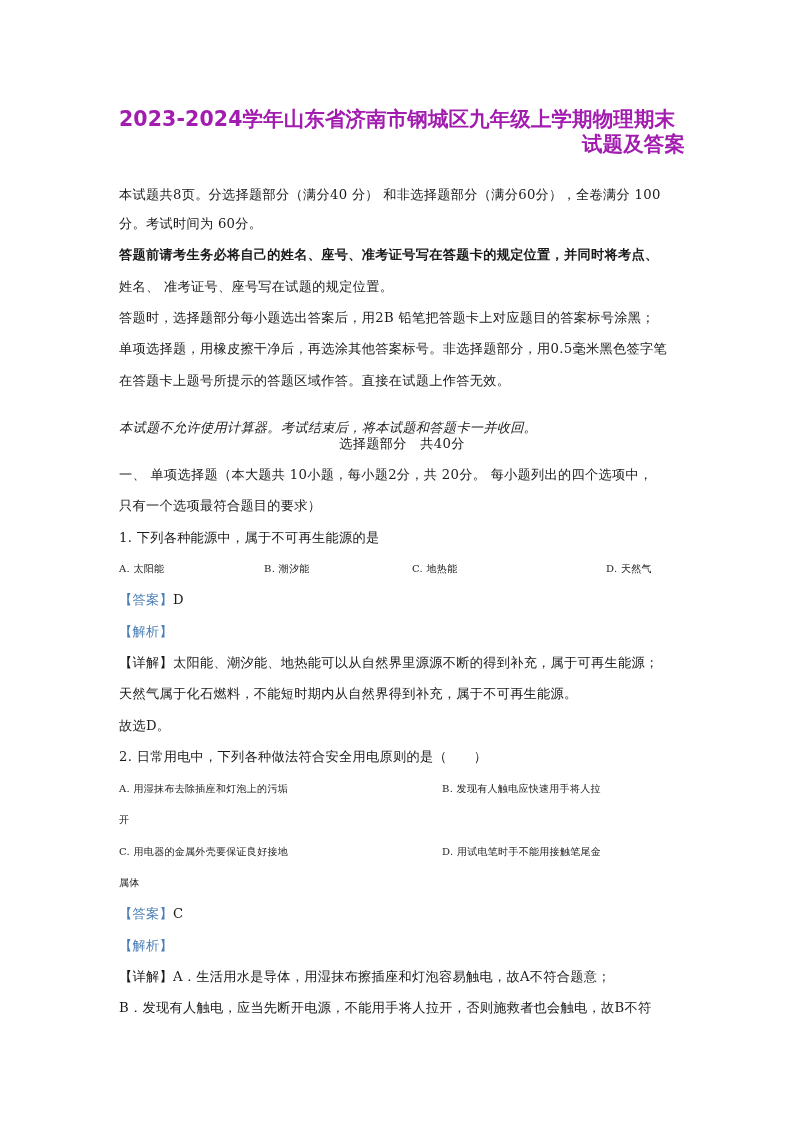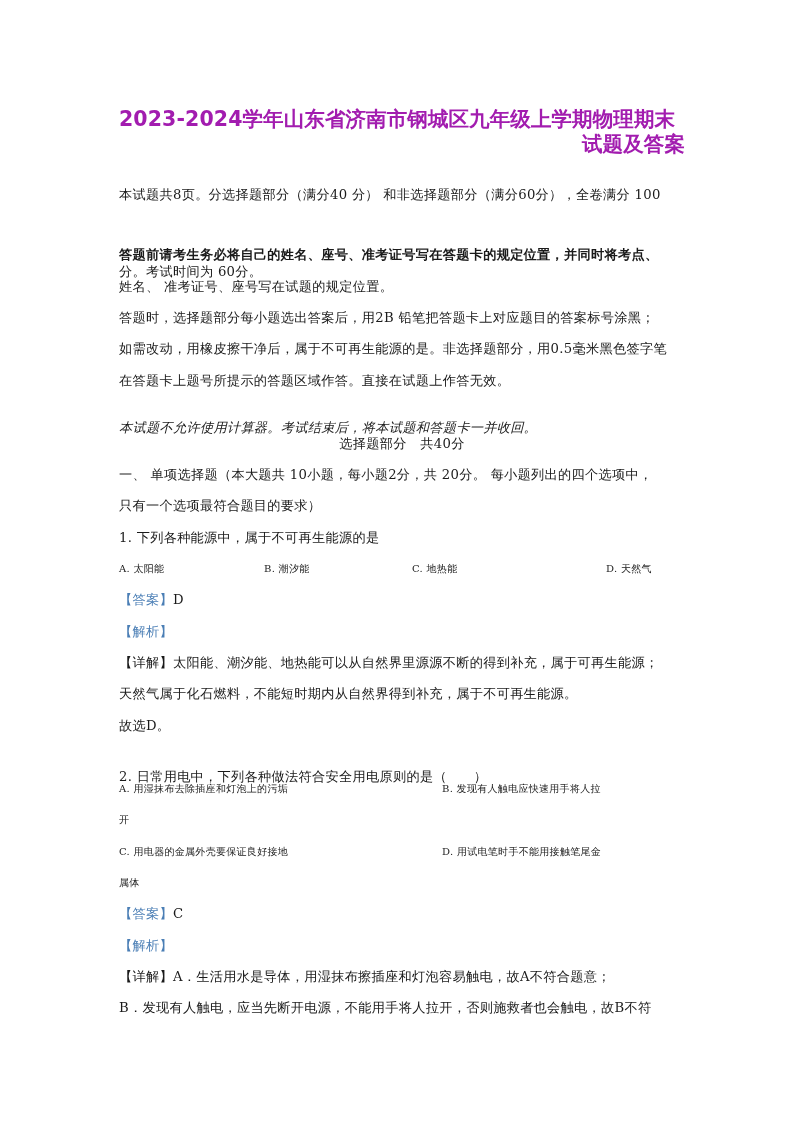--- a/index.html
+++ b/index.html
@@ -14,25 +14,25 @@
   .opt { position: absolute; white-space: nowrap; font-size: 10px; line-height: 18px; letter-spacing: 0.3px; }
 </style>
 </head>
 <body>
 
 <div class="page">
   <div class="title" style="top:105px;">2023-2024学年山东省济南市钢城区九年级上学期物理期末</div>
   <div class="title" style="top:130px;text-align:right;">试题及答案</div>
 
   <div class="line" style="top:186px;">本试题共8页。分选择题部分（满分40 分） 和非选择题部分（满分60分），全卷满分 100</div>
-  <div class="line" style="top:215px;margin-top:48px;">分。考试时间为 60分。</div>
+  <div class="line" style="top:215px;">分。考试时间为 60分。</div>
   <div class="line" style="top:246px;font-weight:bold;">答题前请考生务必将自己的姓名、座号、准考证号写在答题卡的规定位置，并同时将考点、</div>
   <div class="line" style="top:278px;">姓名、 准考证号、座号写在试题的规定位置。</div>
   <div class="line" style="top:309px;">答题时，选择题部分每小题选出答案后，用2B 铅笔把答题卡上对应题目的答案标号涂黑；</div>
-  <div class="line" style="top:340px;">如需改动，用橡皮擦干净后，属于不可再生能源的是。非选择题部分，用0.5毫米黑色签字笔</div>
+  <div class="line" style="top:340px;">单项选择题，用橡皮擦干净后，再选涂其他答案标号。非选择题部分，用0.5毫米黑色签字笔</div>
   <div class="line" style="top:372px;">在答题卡上题号所提示的答题区域作答。直接在试题上作答无效。</div>
   <div class="line" style="top:419px;font-style:italic;">本试题不允许使用计算器。考试结束后，将本试题和答题卡一并收回。</div>
 
   <div class="line center" style="top:435px;text-align:center;">选择题部分　共40分</div>
   <div class="line" style="top:466px;">一、 单项选择题（本大题共 10小题，每小题2分，共 20分。 每小题列出的四个选项中，</div>
   <div class="line" style="top:497px;">只有一个选项最符合题目的要求）</div>
 
   <div class="line" style="top:529px;">1. 下列各种能源中，属于不可再生能源的是</div>
   <div class="opt" style="top:560px; left:0;">A. 太阳能</div>
   <div class="opt" style="top:560px; left:145px;">B. 潮汐能</div>
@@ -41,21 +41,21 @@
   <div class="line" style="top:591px;">
     <span class="tag">【答案】</span><span>D</span>
   </div>
   <div class="line tag" style="top:623px;">【解析】</div>
   <div class="line" style="top:654px;">
     <span>【详解】</span><span>太阳能、潮汐能、地热能可以从自然界里源源不断的得到补充，属于可再生能源；</span>
   </div>
   <div class="line" style="top:685px;">天然气属于化石燃料，不能短时期内从自然界得到补充，属于不可再生能源。</div>
   <div class="line" style="top:717px;">故选D。</div>
 
-  <div class="line" style="top:748px;margin-top:20px;">2. 日常用电中，下列各种做法符合安全用电原则的是（　　）</div>
+  <div class="line" style="top:748px;">2. 日常用电中，下列各种做法符合安全用电原则的是（　　）</div>
   <div class="opt" style="top:780px; left:0;">A. 用湿抹布去除插座和灯泡上的污垢</div>
   <div class="opt" style="top:780px; left:323px;">B. 发现有人触电应快速用手将人拉</div>
   <div class="opt" style="top:811px; left:0;">开</div>
   <div class="opt" style="top:843px; left:0;">C. 用电器的金属外壳要保证良好接地</div>
   <div class="opt" style="top:843px; left:323px;">D. 用试电笔时手不能用接触笔尾金</div>
   <div class="opt" style="top:874px; left:0;">属体</div>
   <div class="line" style="top:905px;">
     <span class="tag">【答案】</span><span>C</span>
   </div>
   <div class="line tag" style="top:937px;">【解析】</div>

